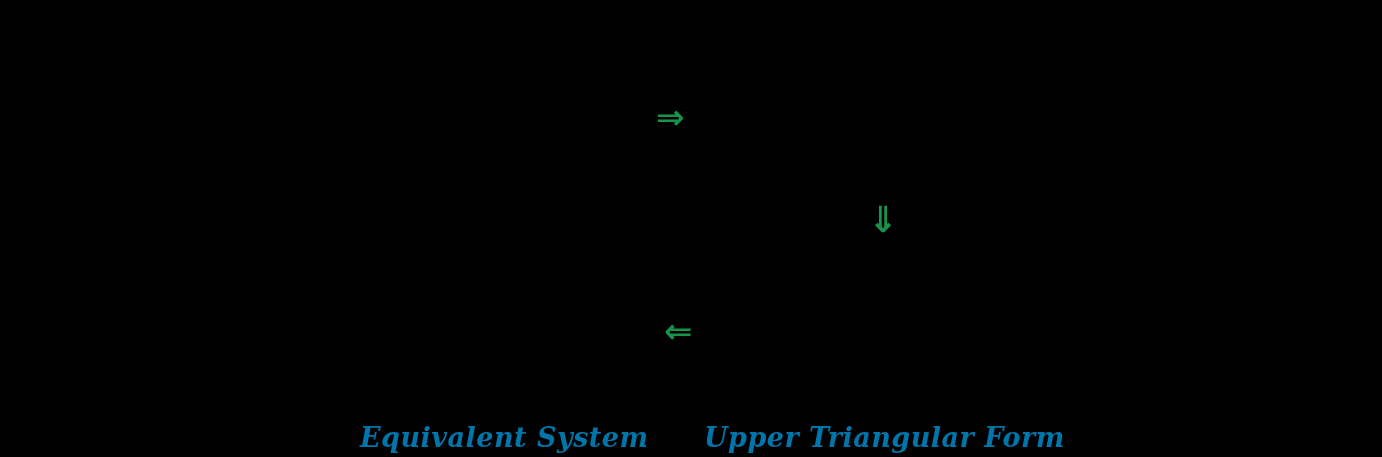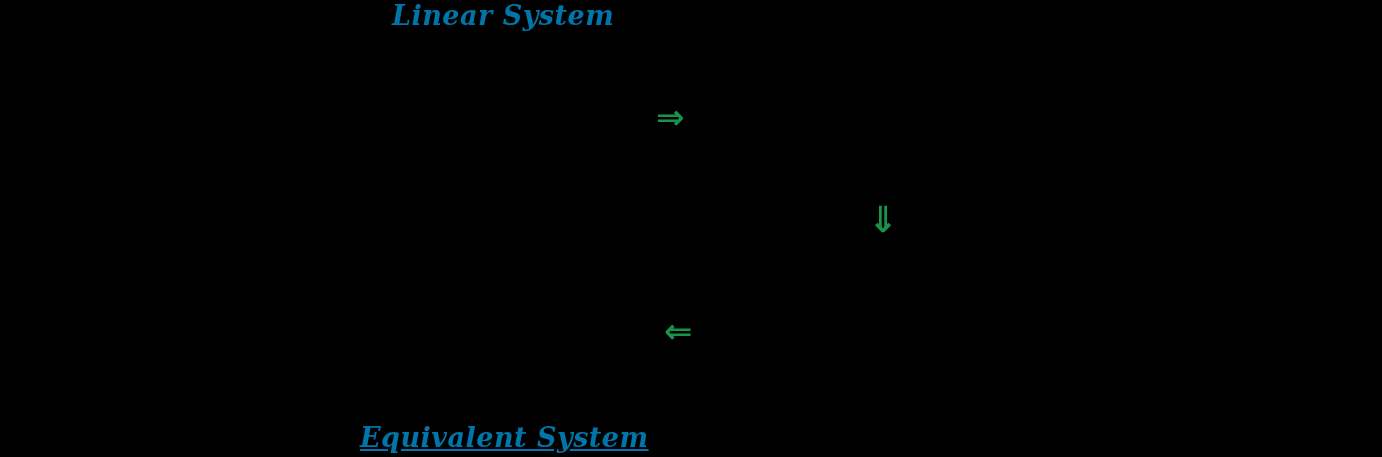--- a/index.html
+++ b/index.html
@@ -25,21 +25,21 @@
     font-family: "DejaVu Serif", serif;
     font-style: italic;
     font-weight: bold;
     font-size: 27px;
     color: #0075a9;
     white-space: nowrap;
     letter-spacing: 0.5px;
   }
   .label-linear-system      { left: 392px;  top: 0px; }
   .label-augmented-matrix   { left: 740px;  top: 0px; }
-  .label-equivalent-system  { left: 360px;  top: 422px; text-decoration: underline; }
+  .label-equivalent-system  { left: 360px;  top: 422px; }
   .label-upper-triangular   { left: 704px;  top: 422px; }
 
   .flow-arrow {
     position: absolute;
     font-family: "DejaVu Sans", sans-serif;
     font-weight: bold;
     color: #17934a;
     line-height: 1;
     font-size: 34px;
   }
@@ -55,25 +55,25 @@
   .region-linear-system     { left: 330px; top: 50px;  width: 300px; height: 170px; }
   .region-augmented-matrix  { left: 760px; top: 50px;  width: 300px; height: 170px; }
   .region-upper-triangular  { left: 760px; top: 260px; width: 300px; height: 150px; }
   .region-equivalent-system { left: 330px; top: 260px; width: 300px; height: 150px; }
 </style>
 </head>
 <body>
 
 <div class="diagram-canvas">
 
-  <div class="node-label label-linear-system">Linear System</div>
 
 
   <div class="node-label label-equivalent-system">Equivalent System</div>
 
+  <div class="node-label label-upper-triangular">Upper Triangular Form</div>
 
   <div class="flow-arrow arrow-right">⇒</div>
 
   <div class="flow-arrow arrow-down">⇓</div>
 
   <div class="flow-arrow arrow-left">⇐</div>
 
   <div class="content-region region-linear-system"></div>
 
   <div class="content-region region-augmented-matrix"></div>

